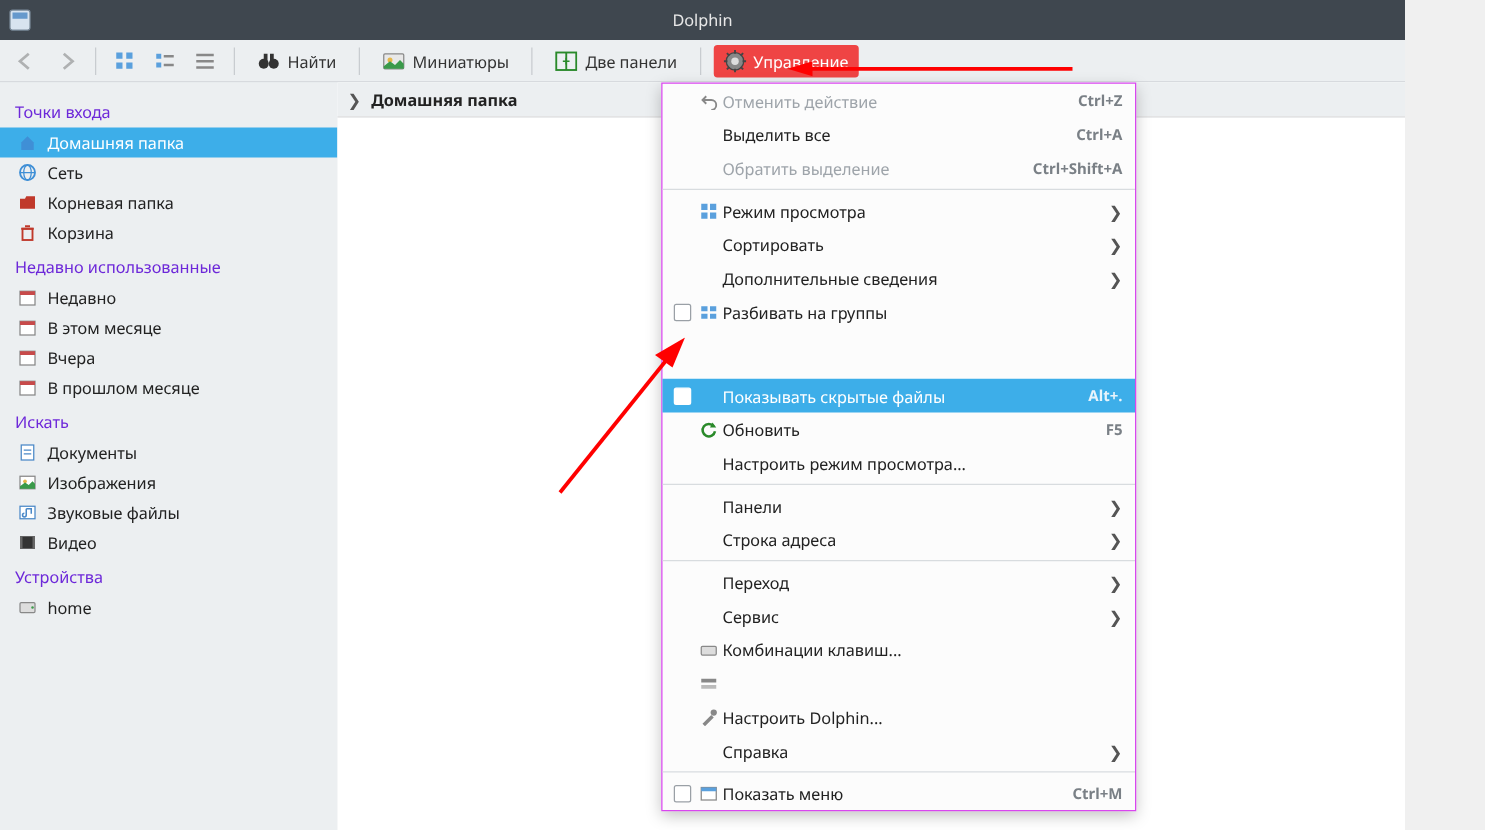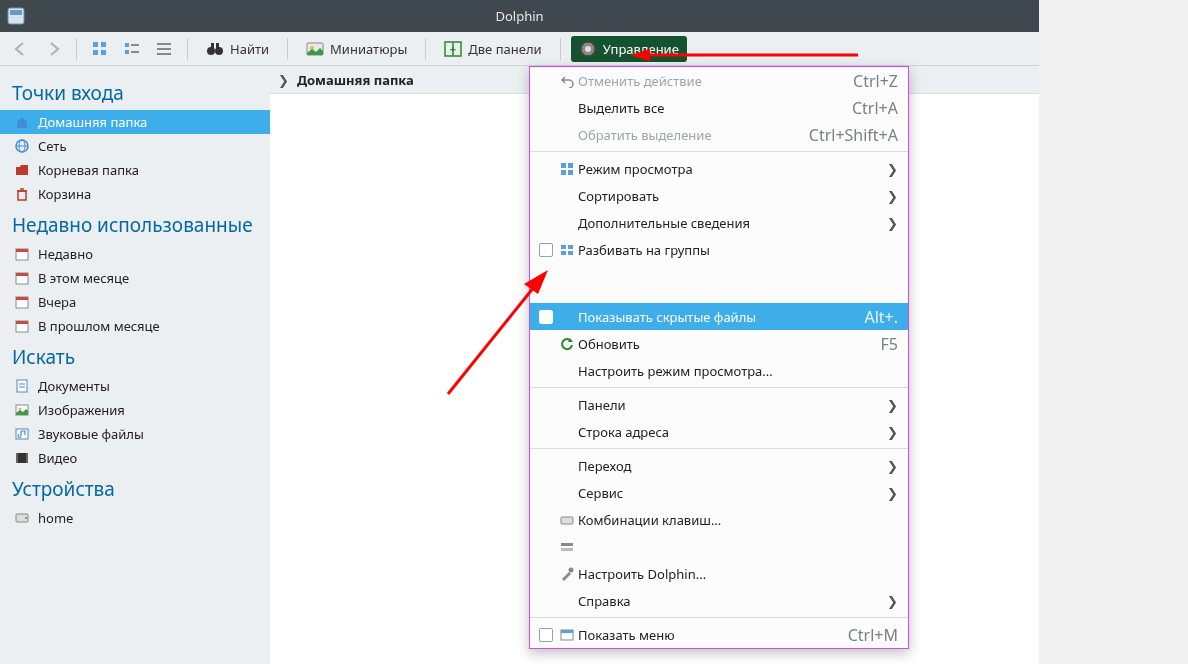--- a/index.html
+++ b/index.html
@@ -5,21 +5,21 @@
   * { box-sizing: border-box; margin: 0; padding: 0; }
   body {
     font-family: "Noto Sans", "DejaVu Sans", Arial, sans-serif;
     font-size: 13px;
     background: #f0f0f0;
     width: 1188px;
     height: 664px;
     overflow: hidden;
     color: #222;
   }
-  .window { width: 1039px; height: 664px; background: #eceff1; display: flex; flex-direction: column; }
+  .window { width: 1124px; height: 664px; background: #eceff1; display: flex; flex-direction: column; }
   .titlebar {
     height: 32px;
     background: #3f474f;
     color: #e8e8e8;
     display: flex;
     align-items: center;
     justify-content: center;
     position: relative;
   }
   .titlebar .app-icon {
@@ -39,34 +39,34 @@
   .toolbar .sep { width: 1px; height: 22px; background: #c8ccd0; margin: 0 4px; }
   .tb-btn {
     display: flex; align-items: center; gap: 6px;
     padding: 4px 8px; border-radius: 3px;
     cursor: pointer;
     color: #333;
   }
   .tb-btn.disabled { opacity: 0.4; cursor: default; }
   .tb-btn.small { padding: 4px; }
   .tb-btn.active {
-    background: #14532d;
+    background: #ef4444;
     color: #fff;
   }
   .tb-btn .icon { width: 18px; height: 18px; display: inline-flex; align-items: center; justify-content: center; }
   .main { flex: 1; display: flex; background: #eceff1; }
   .sidebar {
     width: 270px;
     background: #eceff1;
     overflow-y: auto;
     padding-top: 8px;
   }
   .side-header {
-    color: #0369a1;
-    font-size: 19px;
+    color: #6d28d9;
+    font-size: 13px;
     padding: 6px 12px 4px 12px;
   }
   .side-item {
     display: flex; align-items: center; gap: 8px;
     padding: 3px 14px;
     cursor: pointer;
   }
   .side-item.selected { background: #3daee9; color: #fff; }
   .side-item .icon { width: 16px; height: 16px; display: inline-flex; align-items: center; justify-content: center; }
   .content {
@@ -99,21 +99,21 @@
     display: flex; align-items: center;
     height: 27px;
     padding: 0 10px 0 6px;
     cursor: pointer;
   }
   .menu-row.disabled { color: #9ea4aa; cursor: default; }
   .menu-row.highlight { background: #3daee9; color: #fff; margin-top: 40px; }
   .menu-row .check { width: 20px; display:flex; align-items:center; justify-content:center; }
   .menu-row .micon { width: 22px; display:flex; align-items:center; justify-content:center; }
   .menu-row .label { flex: 1; }
-  .menu-row .accel { color: #7a8086; font-size: 16px; }
+  .menu-row .accel { color: #7a8086; font-size: 12px; font-weight: bold; }
   .menu-row.highlight .accel { color: #e8f4fc; }
   .menu-row .submenu-arrow { width: 14px; text-align: right; color: #555; }
   .menu-sep { height: 1px; background: #d8dcdf; margin: 3px 0; }
   .checkbox {
     width: 14px; height: 14px; border: 1px solid #9aa0a6; border-radius: 2px; background: #fff;
   }
   .checkbox.hl { border-color: #fff; }
   svg { display: block; }
 
   

